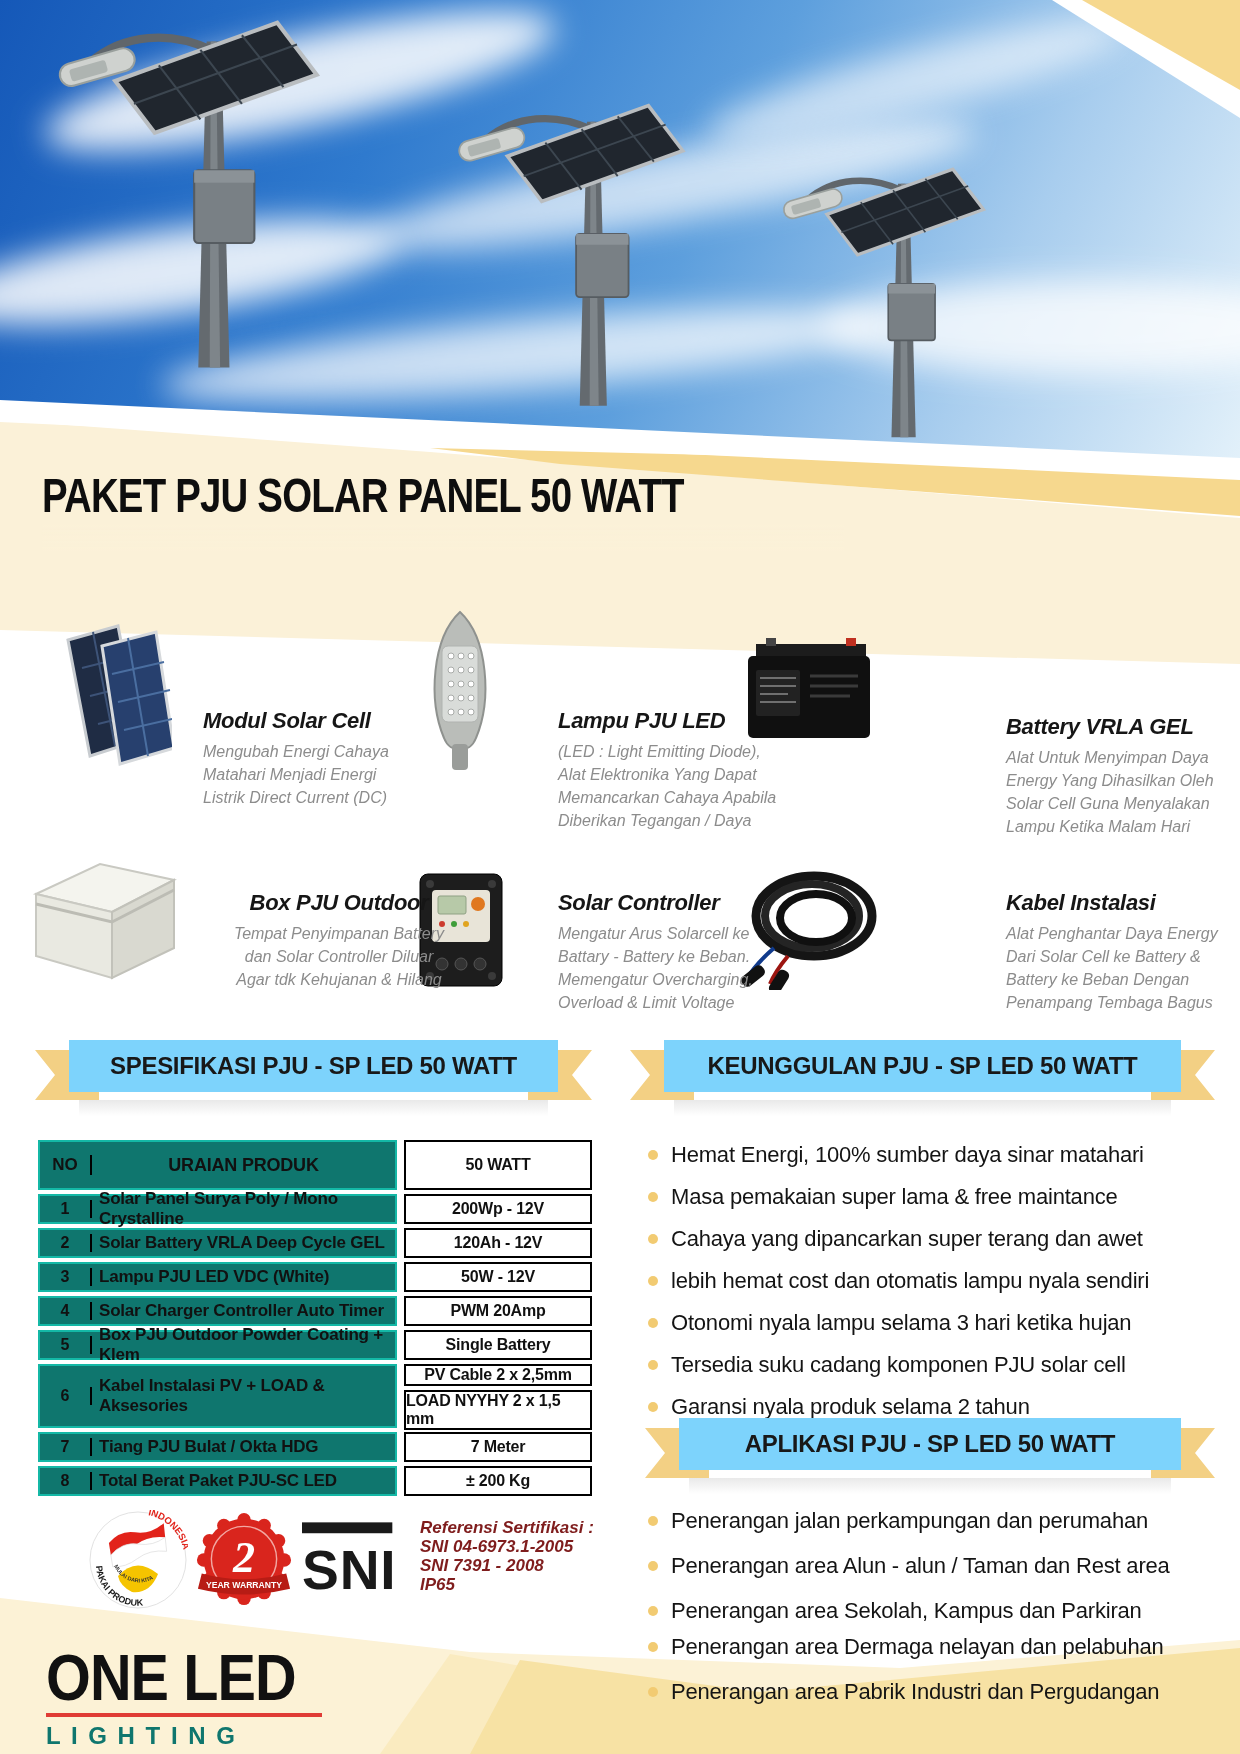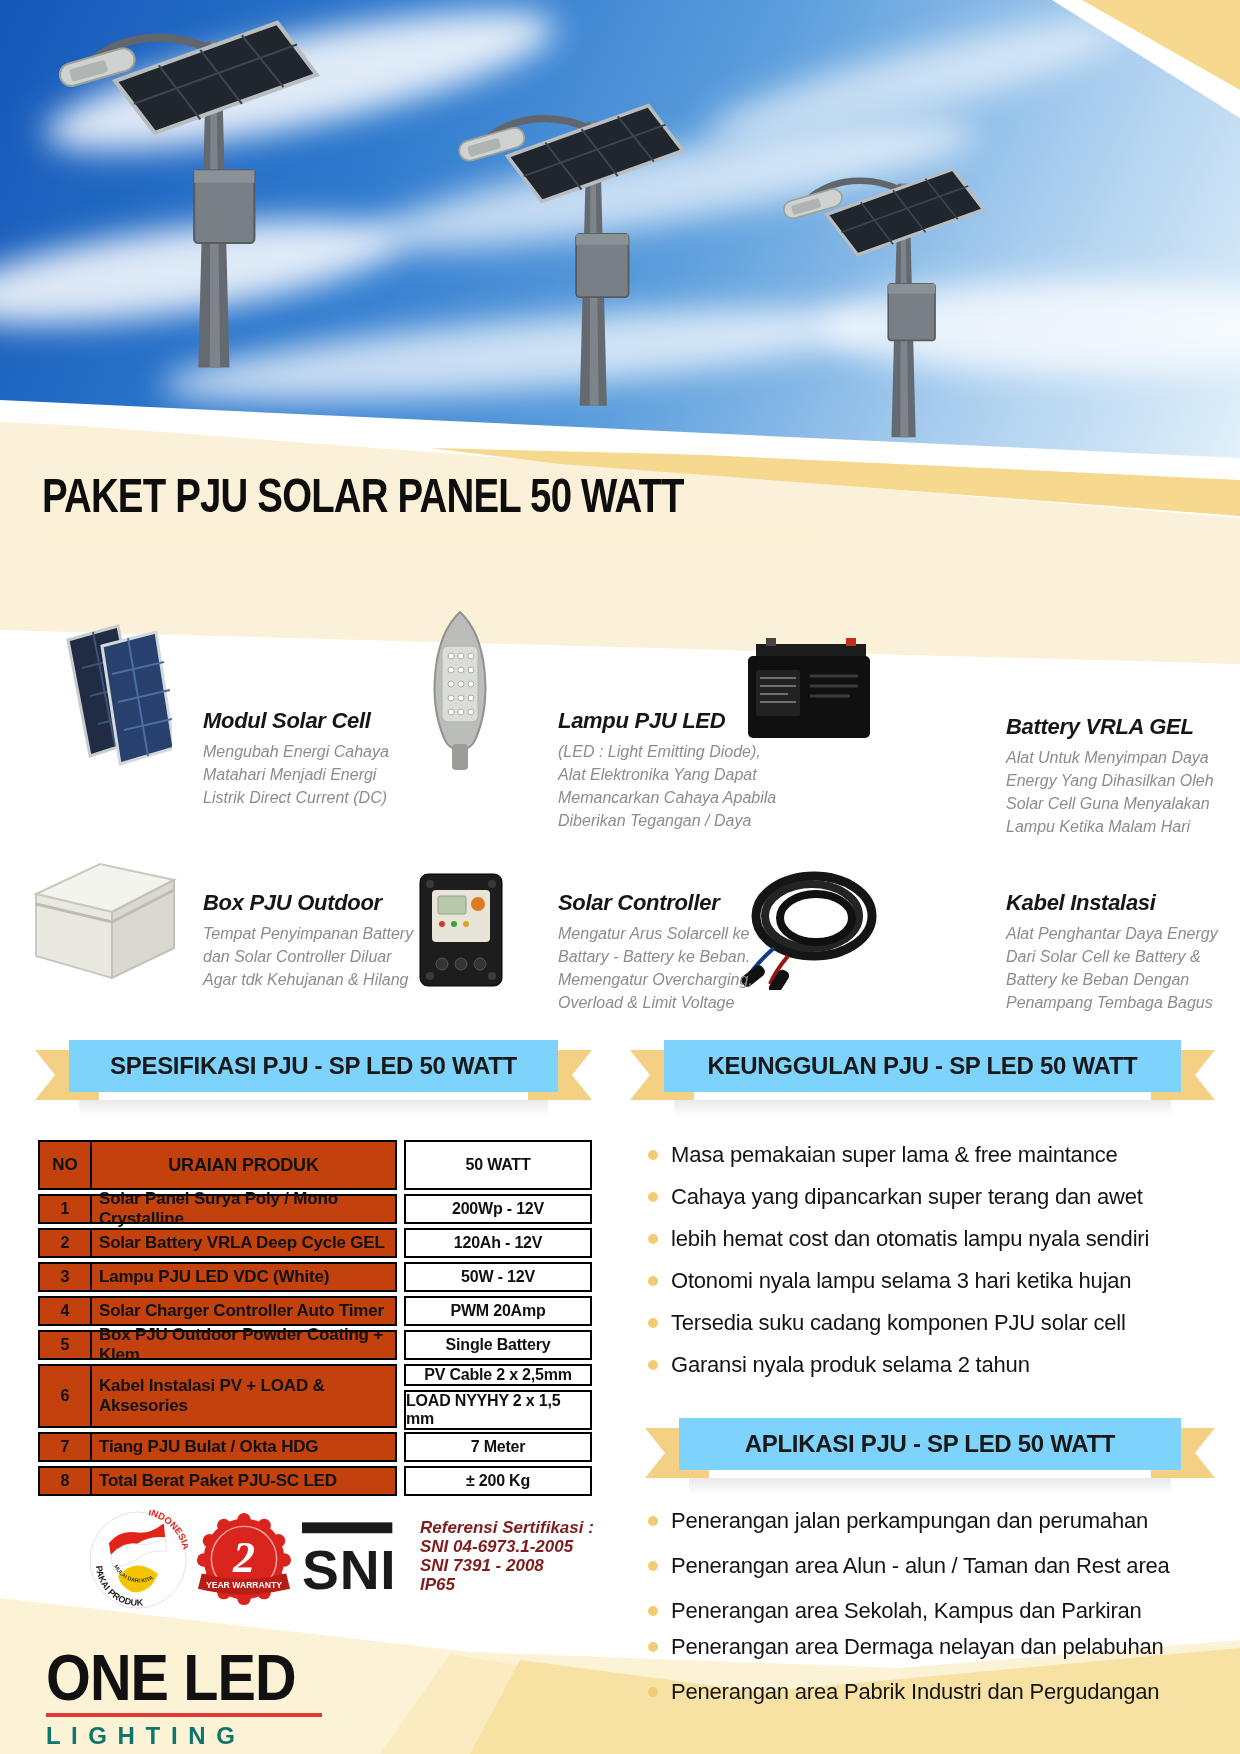--- a/index.html
+++ b/index.html
@@ -46,21 +46,21 @@
     display:flex;align-items:center;justify-content:center;}
   .rib-label{font-weight:bold;font-size:24px;color:#181818;letter-spacing:-.3px;white-space:nowrap;}
   .ribbon .refl{position:absolute;top:60px;left:44px;right:44px;height:16px;
     background:linear-gradient(180deg,rgba(100,100,100,.14),rgba(100,100,100,0));}
 
   
   .spec-table{position:absolute;left:38px;top:1140px;width:554px;display:flex;flex-direction:column;gap:4px;z-index:6;}
   .trow{display:flex;gap:7px;height:30px;}
   .trow.thead{height:50px;}
   .trow.row6{height:64px;}
-  .tleft{flex:1;display:flex;border:2px solid #000000;background:#c2410c;}
+  .tleft{flex:1;display:flex;border:2px solid #14b8a6;background:#0f766e;align-items:center;}
   .tno{width:50px;border-right:2px solid #000;display:flex;align-items:center;justify-content:center;
     font-weight:bold;font-size:16px;color:#111;flex:none;}
   .tprod{flex:1;display:flex;align-items:center;padding:0 7px;font-weight:bold;font-size:17px;color:#111;letter-spacing:-.2px;}
   .thead .tprod{justify-content:center;font-size:18px;}
   .thead .tno{font-size:17px;}
   .tval{width:184px;border:2px solid #000;background:#fff;display:flex;align-items:center;justify-content:center;
     font-weight:bold;font-size:16px;color:#111;flex:none;letter-spacing:-.2px;}
   .tval2{width:188px;display:flex;flex-direction:column;gap:4px;flex:none;}
   .tval2 .tval{flex:1;width:auto;}
 
@@ -224,21 +224,21 @@
 Memancarkan Cahaya Apabila
 Diberikan Tegangan / Daya</div>
   </div>
   <div class="feat-text" style="left:1006px;top:714px;">
     <div class="feat-title">Battery VRLA GEL</div>
     <div class="feat-desc">Alat Untuk Menyimpan Daya
 Energy Yang Dihasilkan Oleh
 Solar Cell Guna Menyalakan
 Lampu Ketika Malam Hari</div>
   </div>
-  <div class="feat-text" style="left:203px;top:890px;">
+  <div class="feat-text" style="left:219px;top:890px;text-align:center;">
     <div class="feat-title">Box PJU Outdoor</div>
     <div class="feat-desc">Tempat Penyimpanan Battery
 dan Solar Controller Diluar
 Agar tdk Kehujanan &amp; Hilang</div>
   </div>
   <div class="feat-text" style="left:558px;top:890px;">
     <div class="feat-title">Solar Controller</div>
     <div class="feat-desc">Mengatur Arus Solarcell ke
 Battary - Battery ke Beban.
 Memengatur Overcharging,
@@ -332,20 +332,24 @@
     <div class="trow">
       <div class="tleft">
           <div class="tno">8</div>
           <div class="tprod">Total Berat Paket PJU-SC LED</div>
         </div>
       <div class="tval">± 200 Kg</div>
     </div>
   </div>
 
   <div class="bullets" style="left:648px;top:1142px;">
+    <div class="bullet-item">
+        <span class="bullet-dot"></span>
+        <span>Hemat Energi, 100% sumber daya sinar matahari</span>
+      </div>
     <div class="bullet-item">
         <span class="bullet-dot"></span>
         <span>Masa pemakaian super lama &amp; free maintance</span>
       </div>
     <div class="bullet-item">
         <span class="bullet-dot"></span>
         <span>Cahaya yang dipancarkan super terang dan awet</span>
       </div>
     <div class="bullet-item">
         <span class="bullet-dot"></span>

